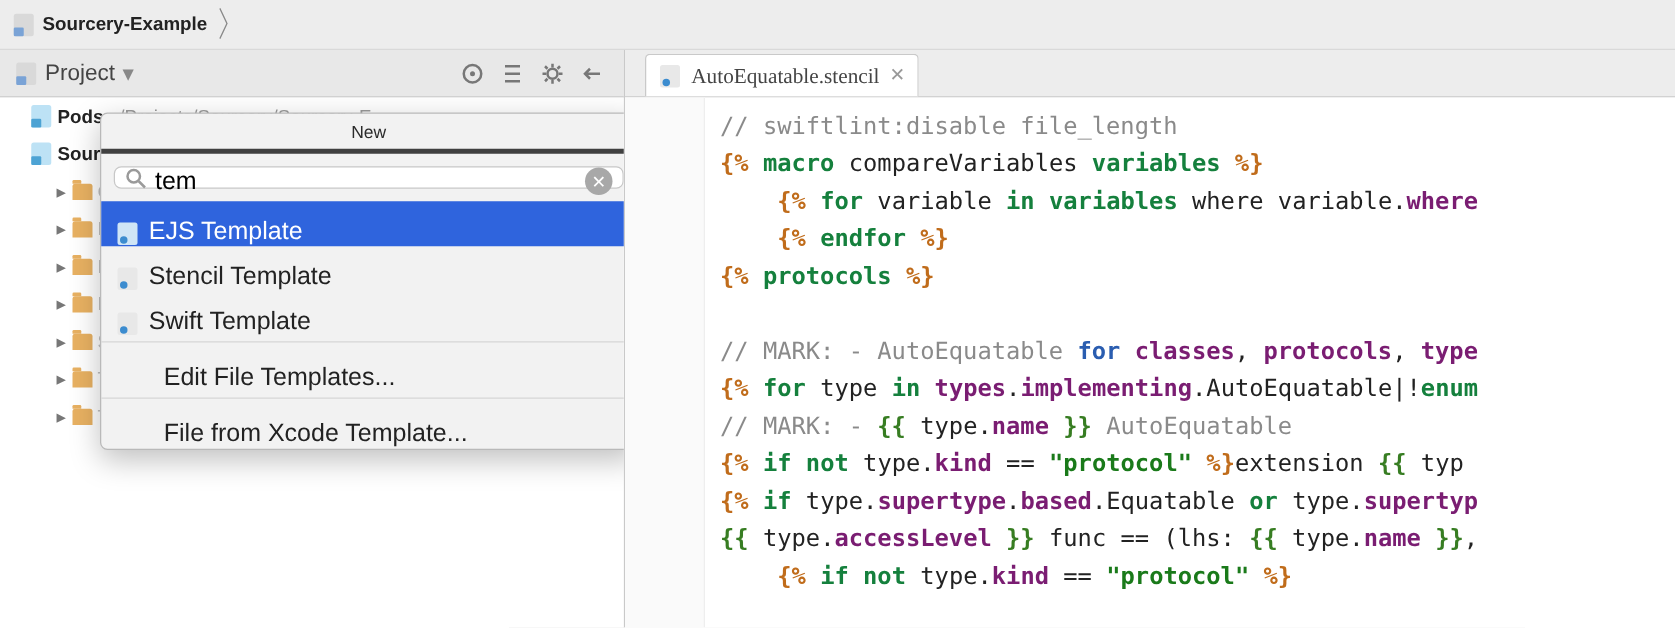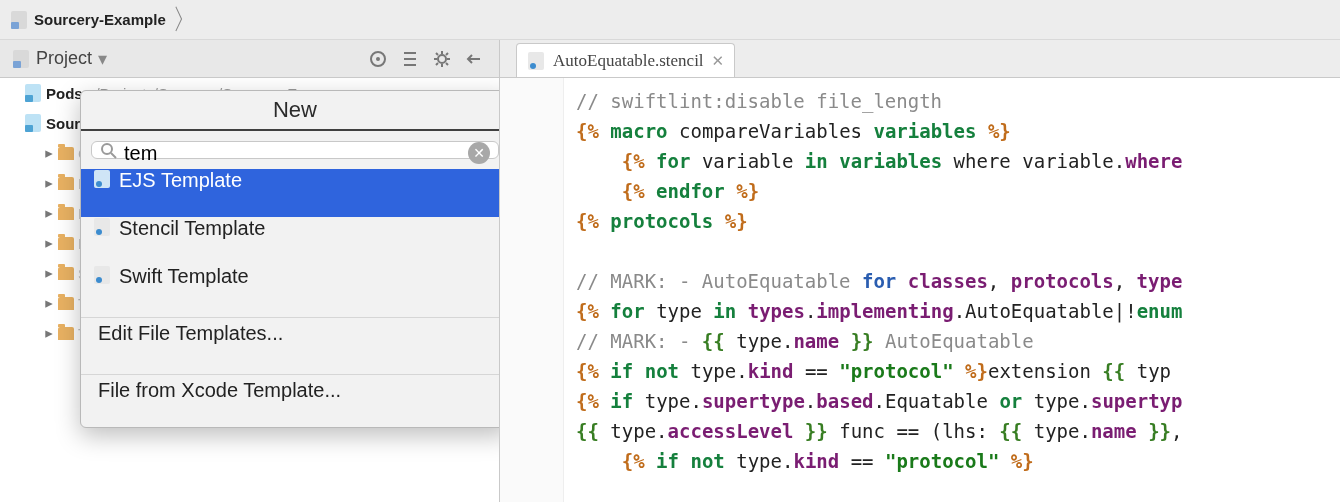--- a/index.html
+++ b/index.html
@@ -28,28 +28,28 @@
   .row .fname { font-weight: 700; color: #222; }
   .row .fpath { color: #9a9a9a; margin-left: 4px; }
   .row .ico { margin-right: 4px; }
   .row.indent1 { padding-left: 40px; color: #b8b8b8; }
   .row.indent1 .fname { font-weight: 400; color: #c0c0c0; }
   .folder-ico { width: 16px; height: 13px; background: #e8b162; border-radius: 2px 2px 0 0; display: inline-block; position: relative; }
   .folder-ico::before { content: ''; position: absolute; top: -3px; left: 0; width: 7px; height: 3px; background: #e8b162; border-radius: 1px 1px 0 0; }
 
   
   .popup { position: absolute; top: 12px; left: 80px; width: 430px; background: #f2f2f2; border: 1px solid #b9b9b9; border-radius: 6px; box-shadow: 0 8px 24px rgba(0,0,0,.25); }
-  .popup-title { text-align: center; padding: 6px 0; font-size: 22px; color: #2b2b2b; border-bottom: 2px solid #404040; }
+  .popup-title { text-align: center; padding: 6px 0; font-size: 14px; color: #2b2b2b; border-bottom: 4px solid #404040; }
   .searchwrap { margin: 10px; height: 18px; background: #fff; border: 1px solid #c8c8c8; border-radius: 6px; display: flex; align-items: flex-start; padding: 0 8px; gap: 6px; }
   .searchwrap input { flex: 1; border: none; outline: none; font-size: 20px; background: transparent; }
   .clearbtn { width: 22px; height: 22px; border-radius: 50%; background: #a8a8a8; color: #fff; display: flex; align-items: center; justify-content: center; font-size: 14px; }
-  .pitem { height: 48px; display: flex; align-items: flex-start; padding: 0 12px; gap: 8px; font-size: 20px; color: #222; }
+  .pitem { height: 36px; display: flex; align-items: flex-end; padding: 0 12px; gap: 8px; font-size: 20px; color: #222; }
   .pitem.selected { background: #2f64dd; color: #fff; }
   .psep { height: 1px; background: #d6d6d6; margin: 4px 0; }
-  .pitem.noicon { padding-left: 17px; }
+  .pitem.noicon { padding-left: 50px; }
 
   
   .tabs { height: 38px; display: flex; align-items: flex-end; background: #ededed; border-bottom: 1px solid #c9c9c9; padding-left: 16px; font-family: Liberation Serif, serif; }
   .tab { height: 34px; background: #fff; border: 1px solid #c9c9c9; border-bottom: none; border-radius: 4px 4px 0 0; display: flex; align-items: center; padding: 0 10px; gap: 8px; font-size: 17px; color: #444; }
   .tab .closex { color: #999; font-size: 15px; }
 
   
   .editor { flex: 1; display: flex; background: #fff; overflow: hidden; }
   .gutter { width: 64px; background: #fafafa; border-right: 1px solid #eee; }
   .code { flex: 1; padding: 8px 0 0 12px; font-family: Menlo, Consolas, monospace; font-size: 19px; line-height: 30px; white-space: pre; color: #222; overflow: hidden; }

